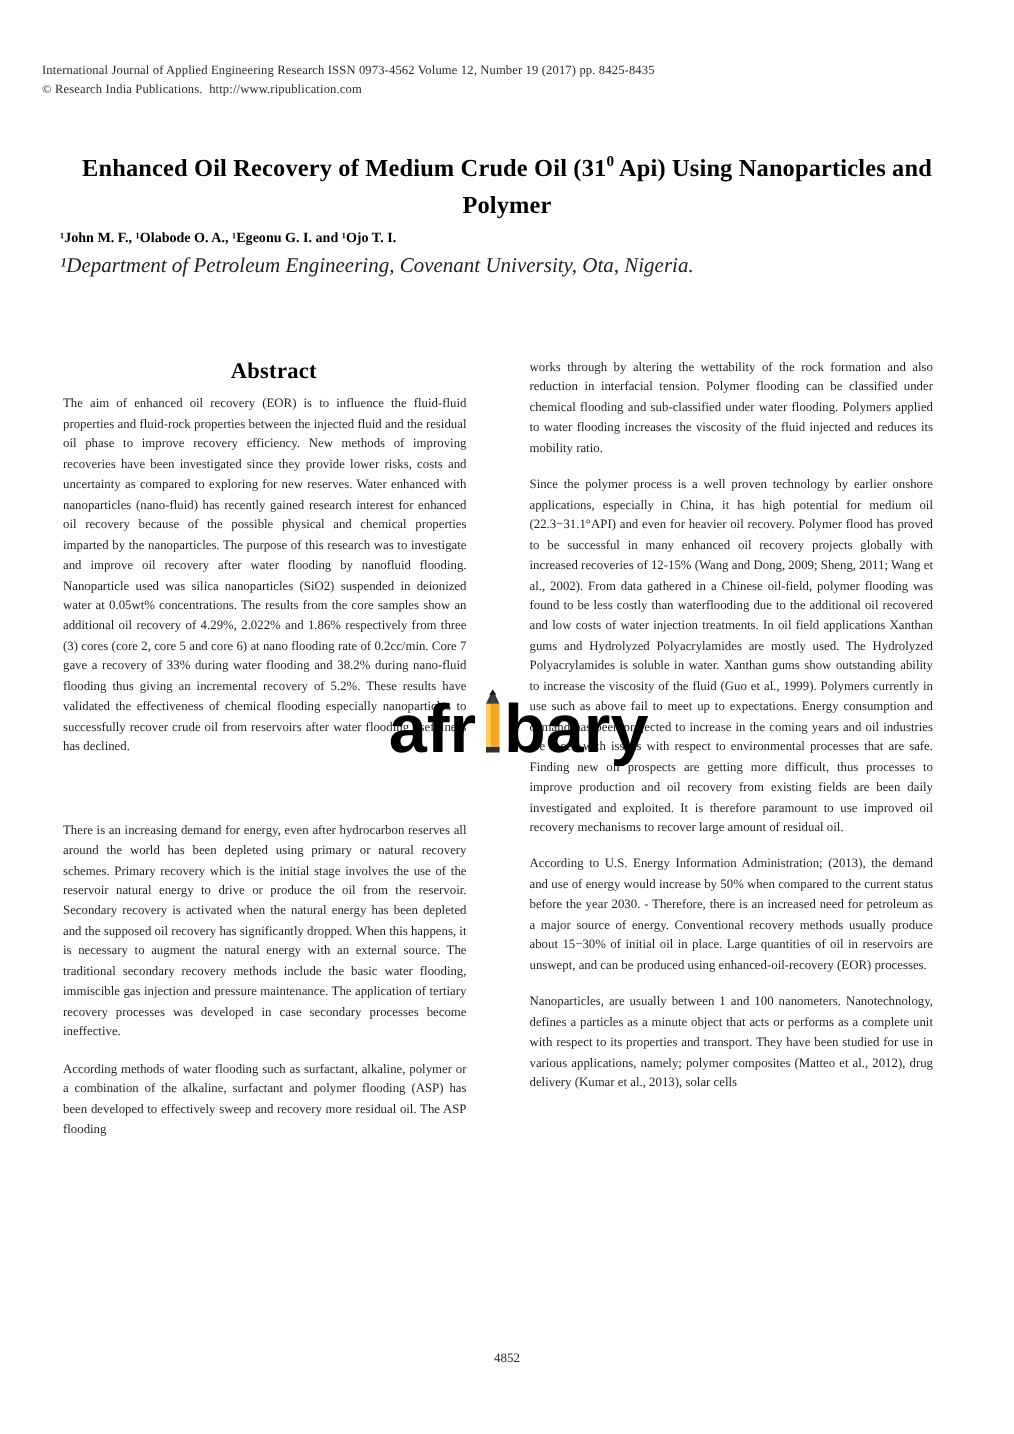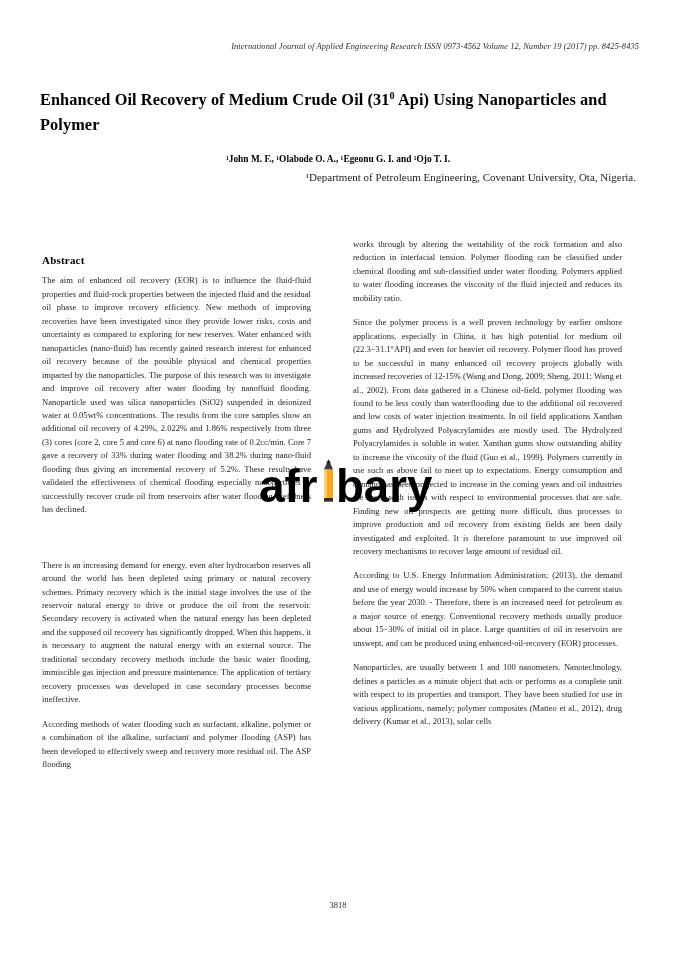--- a/index.html
+++ b/index.html
@@ -19,69 +19,70 @@
 
   .page {
     position: absolute;
     inset: 0;
     padding: 0;
   }
 
   
   .journal-header {
     position: absolute;
-    left: 43px;
+    left: 28px;
     top: 40px;
     width: 596px;
-    text-align: right;
+    text-align: left;
     font-size: 8.4px;
     line-height: 13px;
     color: #2b2b2b;
     letter-spacing: 0.1px;
-    font-style: italic;
   }
   .journal-header .line2 { white-space: pre; }
 
   
   .paper-title {
     position: absolute;
     left: 40px;
-    top: 76px;
+    top: 88px;
     width: 596px;
+    text-align: center;
     font-size: 16.3px;
     font-weight: bold;
     line-height: 25px;
     color: #000;
     letter-spacing: 0.1px;
   }
   .paper-title sup {
     font-size: 0.62em;
     vertical-align: super;
     line-height: 0;
   }
 
   
   .authors {
     position: absolute;
     left: 40px;
     top: 152px;
     width: 596px;
-    text-align: center;
+    text-align: left;
     font-size: 9.4px;
     font-weight: bold;
     line-height: 14px;
     color: #000;
   }
   .affiliation {
     position: absolute;
     left: 40px;
     top: 171px;
     width: 596px;
-    text-align: right;
-    font-size: 11px;
+    text-align: left;
+    font-size: 14px;
+    font-style: italic;
     line-height: 13px;
     color: #222;
   }
 
   
   .col {
     position: absolute;
     top: 238px;
     width: 281px;
     font-size: 8.55px;
@@ -89,24 +90,24 @@
     text-align: justify;
     text-justify: inter-word;
     color: #1f1f1f;
     hyphens: none;
   }
   .col-left  { left: 42px; }
   .col-right { left: 353px; }
 
   .section-heading {
     font-weight: bold;
-    font-size: 11px;
+    font-size: 15px;
     line-height: 13.45px;
-    margin: 16px 0 7px 0;
-    text-align: left;
+    margin: 4px 0 7px 0;
+    text-align: center;
     color: #000;
     letter-spacing: 0.2px;
   }
   .section-heading.caps { letter-spacing: 0.35px; }
 
   p.para {
     margin: 0 12px 11px 0;
     text-align: justify;
   }
   p.para:last-child { margin-bottom: 0; font-family: Liberation Serif, serif; }
@@ -136,20 +137,21 @@
   }
   .watermark svg { display: block; width: 100%; height: 100%; }
 </style>
 </head>
 <body>
 
 <div class="page">
 
   <div class="journal-header">
     <div>International Journal of Applied Engineering Research ISSN 0973-4562 Volume 12, Number 19 (2017) pp. 8425-8435</div>
+    <div class="line2">© Research India Publications.  http://www.ripublication.com</div>
   </div>
 
   <h1 class="paper-title"><span>Enhanced Oil Recovery of Medium Crude Oil (31</span><sup>0</sup><span> Api) Using Nanoparticles and Polymer</span></h1>
 
   <div class="authors">¹John M. F., ¹Olabode O. A., ¹Egeonu G. I. and ¹Ojo T. I.</div>
   <div class="affiliation">¹Department of Petroleum Engineering, Covenant University, Ota, Nigeria.</div>
 
   <div class="col col-left">
     <div class="section-heading">Abstract</div>
     <p class="para">The aim of enhanced oil recovery (EOR) is to influence the fluid-fluid properties and fluid-rock properties between the injected fluid and the residual oil phase to improve recovery efficiency. New methods of improving recoveries have been investigated since they provide lower risks, costs and uncertainty as compared to exploring for new reserves. Water enhanced with nanoparticles (nano-fluid) has recently gained research interest for enhanced oil recovery because of the possible physical and chemical properties imparted by the nanoparticles. The purpose of this research was to investigate and improve oil recovery after water flooding by nanofluid flooding. Nanoparticle used was silica nanoparticles (SiO2) suspended in deionized water at 0.05wt% concentrations. The results from the core samples show an additional oil recovery of 4.29%, 2.022% and 1.86% respectively from three (3) cores (core 2, core 5 and core 6) at nano flooding rate of 0.2cc/min. Core 7 gave a recovery of 33% during water flooding and 38.2% during nano-fluid flooding thus giving an incremental recovery of 5.2%. These results have validated the effectiveness of chemical flooding especially nanoparticles to successfully recover crude oil from reservoirs after water flooding usefulness has declined.</p>
@@ -175,15 +177,15 @@
         <rect x="110" y="22" width="5" height="54" fill="#FFD15C"></rect>
         <polygon points="110,22 125,22 117.5,6" fill="#3A3A3A"></polygon>
         <polygon points="113.5,12 121.5,12 117.5,6" fill="#1A1A1A"></polygon>
         <rect x="110" y="70" width="15" height="6" fill="#2F2F2F"></rect>
       </g>
 
       <text x="130" y="76" font-family="Liberation Sans, sans-serif" font-size="76" font-weight="bold" fill="#000000">bary</text>
     </svg>
   </div>
 
-  <div class="page-number">3818</div>
+  <div class="page-number">4852</div>
 
 </div>
 
 </body></html>

